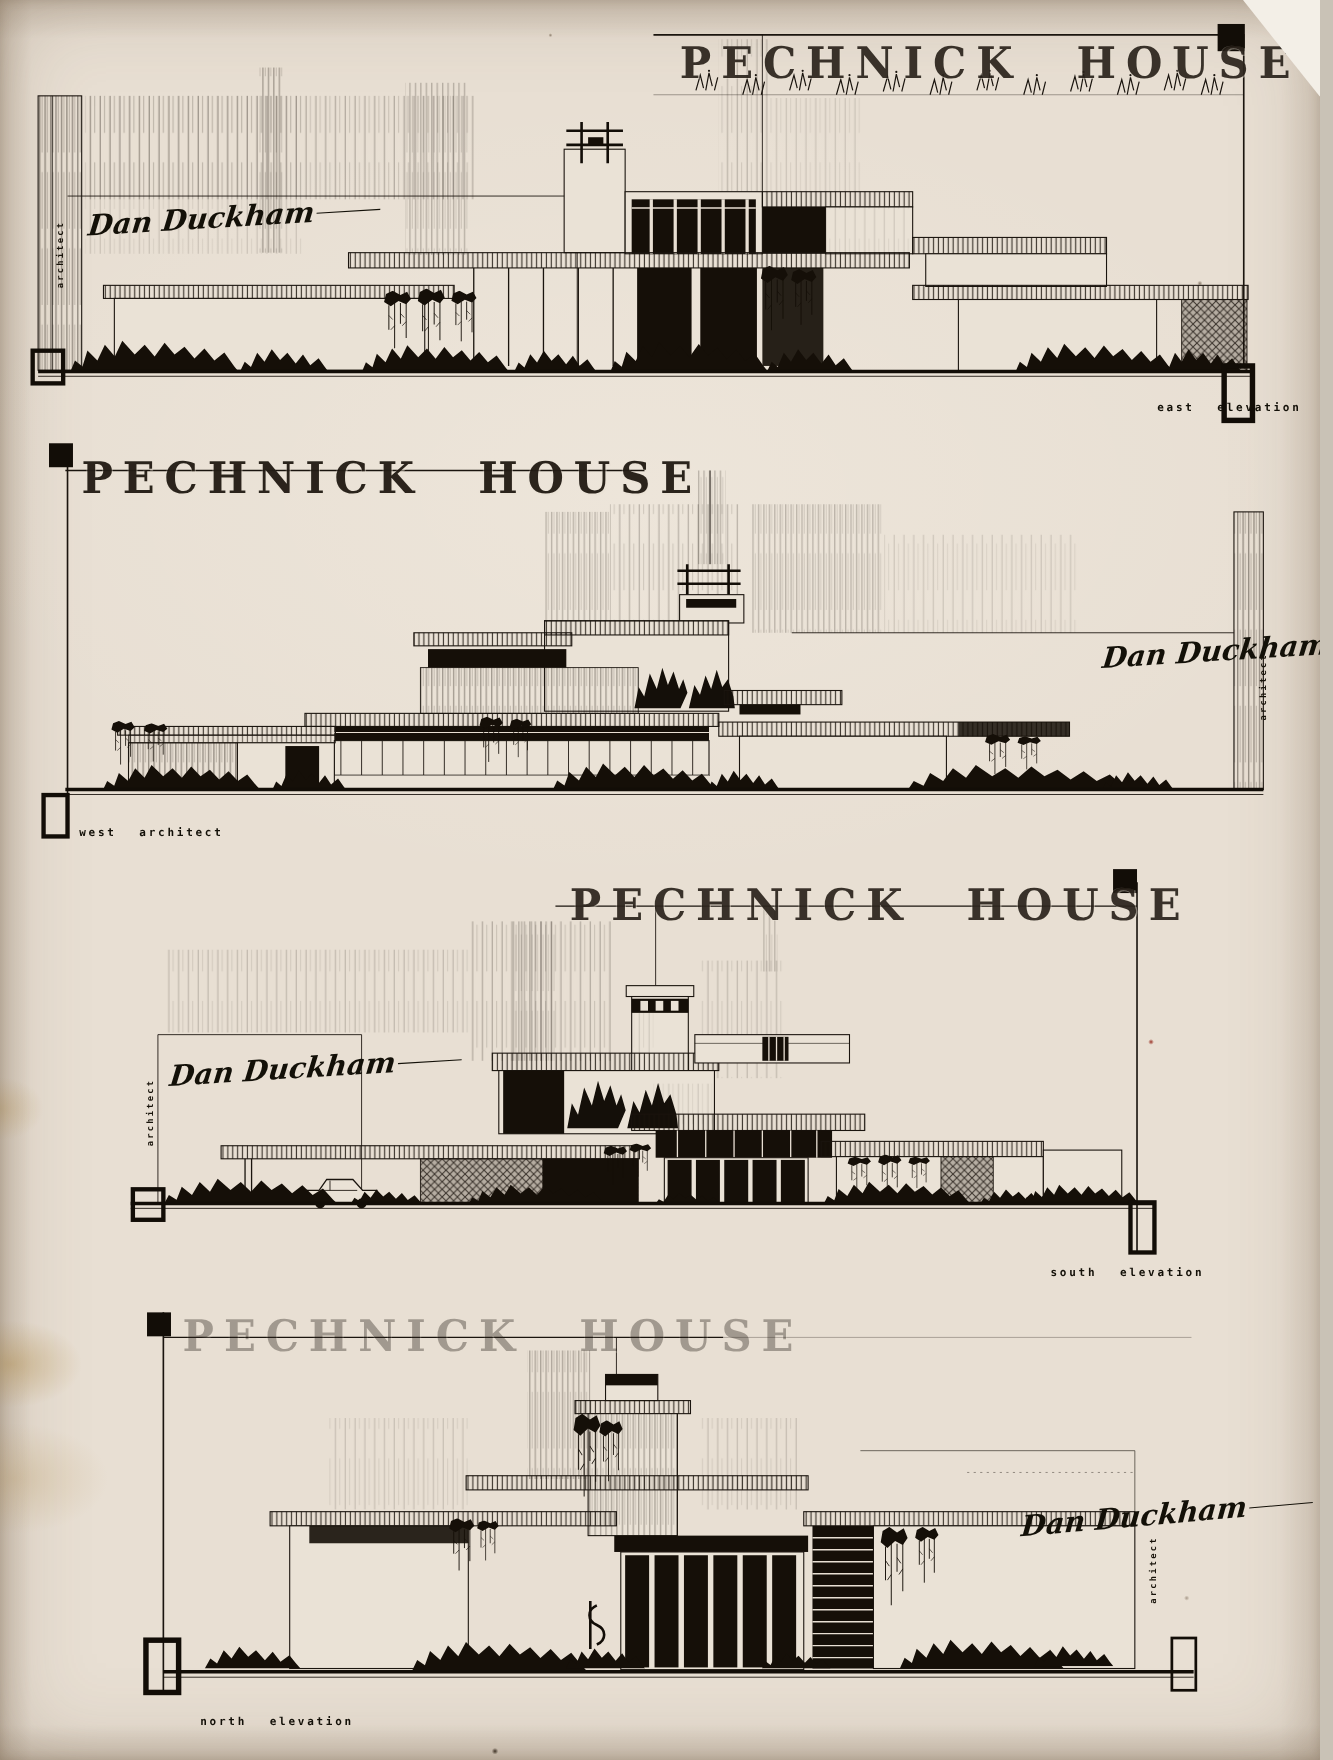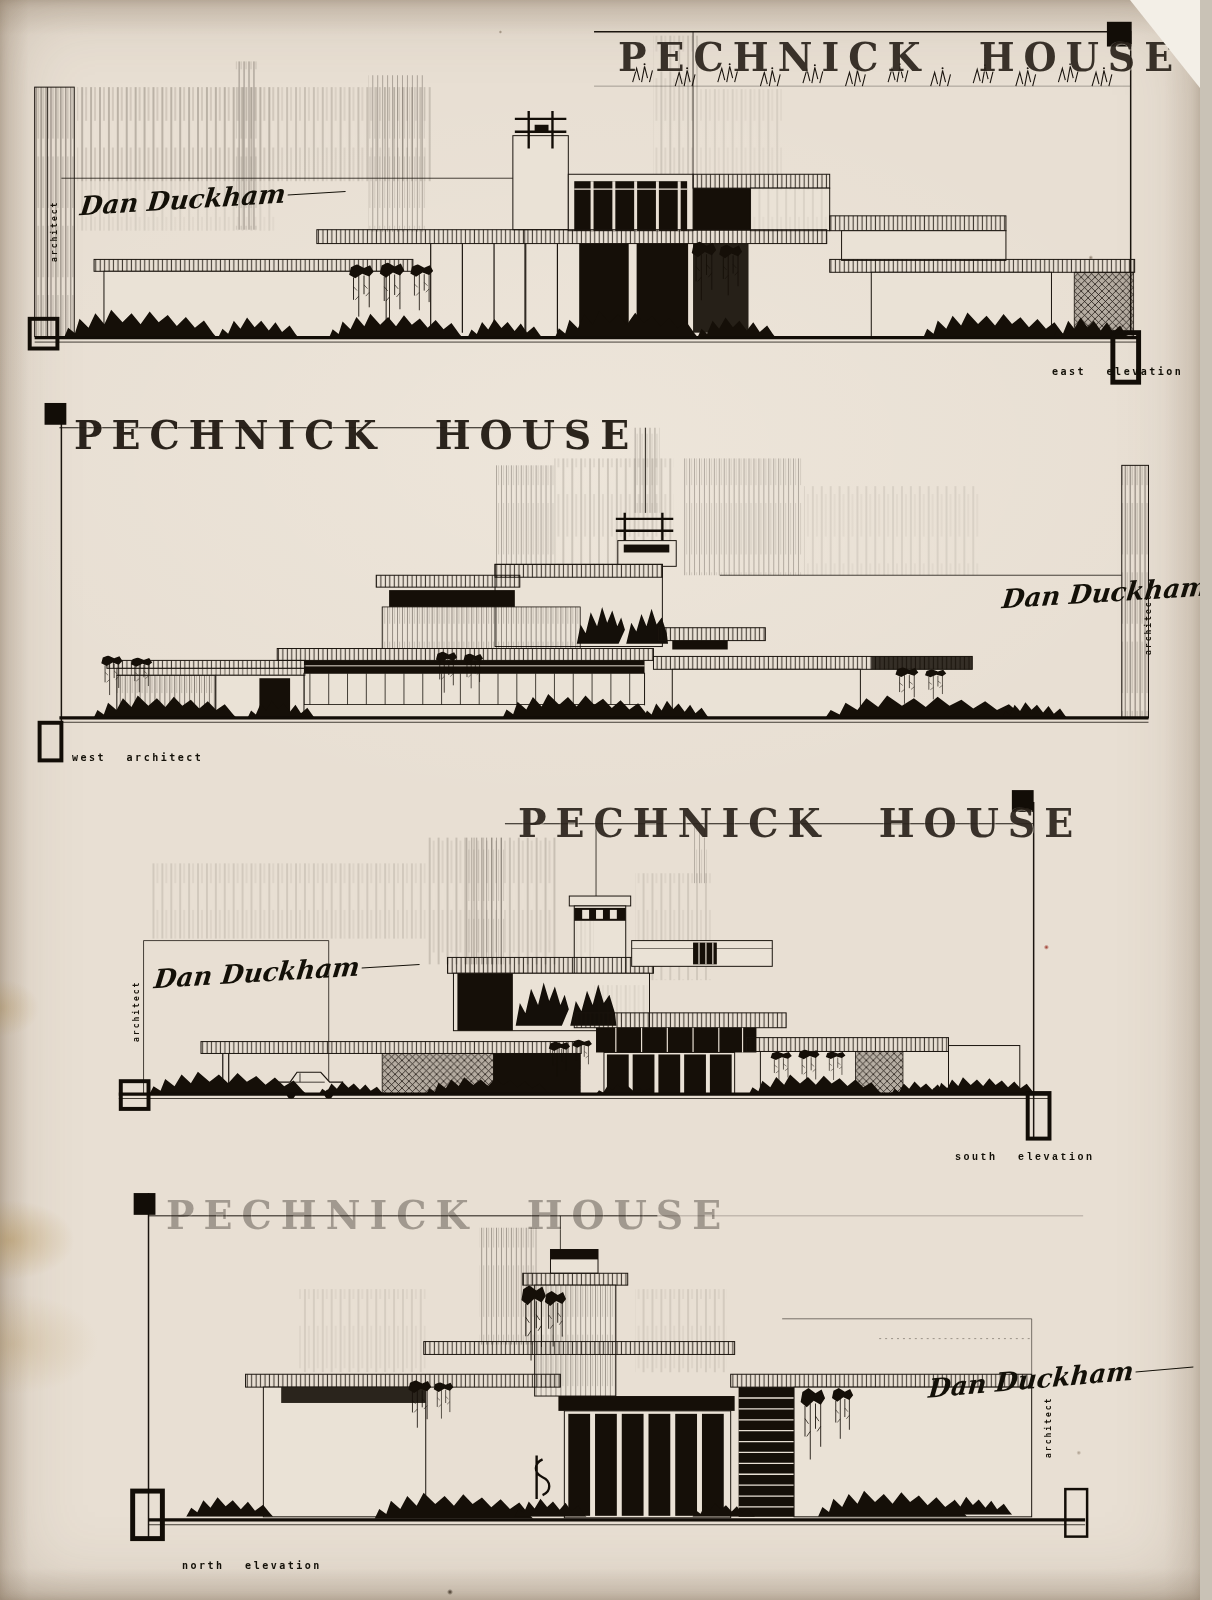--- a/index.html
+++ b/index.html
@@ -413,17 +413,17 @@
     <span>Dan Duckham</span><span class="flourish"></span>
   </div>
 
   <div class="arch" style="left:50px; top:262px;">architect</div>
   <div class="arch" style="left:1144px; top:655px;">architect</div>
   <div class="arch" style="left:132px; top:1042px;">architect</div>
   <div class="arch" style="left:1044px; top:1458px;">architect</div>
 
   <div class="elevlab" style="left:1052px; top:366px;">east elevation</div>
   <div class="elevlab" style="left:72px; top:752px;">west architect</div>
-  <div class="elevlab" style="left:955px; top:1152px;font-family:Liberation Mono, monospace;">south elevation</div>
+  <div class="elevlab" style="left:955px; top:1152px;">south elevation</div>
   <div class="elevlab" style="left:182px; top:1560px;">north elevation</div>
 
   <div class="photo-corner"></div>
 </div>
 
 </body></html>

